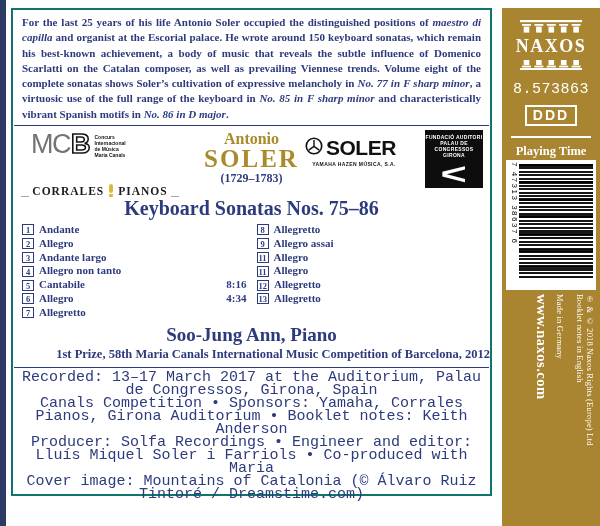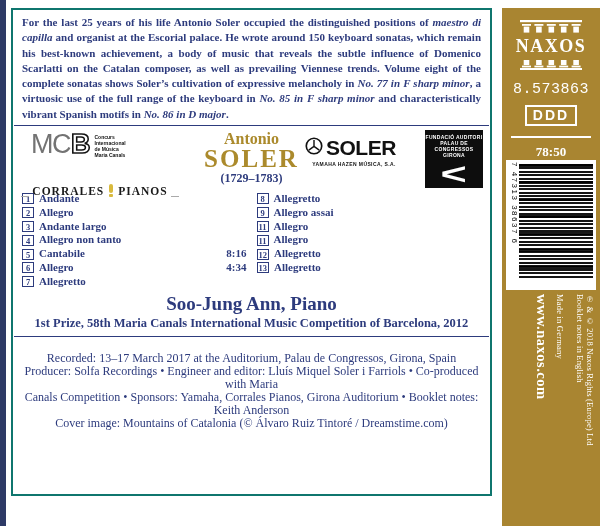--- a/index.html
+++ b/index.html
@@ -61,24 +61,24 @@
   .trow.gold{color:#ab8a2c;}
   .trow.navy{color:#2d3b7d;}
   .trow-title{padding-left:17px;}
   .ttime{margin-left:auto;padding-left:4px;}
   .numbox{flex:none;min-width:12px;height:11px;padding:0 1px;border:1px solid #2d3b7d;
           color:#2d3b7d;font-size:8.5px;line-height:10px;text-align:center;margin-right:5px;
           align-self:center;font-weight:bold;}
 
   .performer{text-align:center;color:#2d3b7d;font-size:19px;font-weight:bold;
              line-height:22px;margin-top:4px;}
-  .prize{text-align:center;color:#2d3b7d;font-size:12.5px;font-weight:bold;
+  .prize{text-align:right;color:#2d3b7d;font-size:12.5px;font-weight:bold;
          line-height:15px;margin-top:1px;}
   .divider2{margin-top:5px;}
-  .credits{text-align:center;color:#2d3b7d;font-size:12px;line-height:13px;margin-top:15px;}
+  .credits{text-align:center;color:#2d3b7d;font-size:15px;line-height:13px;margin-top:3px;font-family:Liberation Mono, monospace;}
 
   .gold{position:absolute;left:502px;top:8px;width:98px;height:526px;background:#a98531;}
   .naxos{margin-top:11px;text-align:center;color:#fff;}
   .naxos-name{font-size:18px;font-weight:bold;letter-spacing:1.5px;line-height:19px;}
   .catalog{text-align:center;color:#fff;font-family:Liberation Mono, monospace;
            font-size:15px;margin-top:7px;letter-spacing:0.5px;}
   .ddd{width:fit-content;margin:7px auto 0;border:2px solid #fff;color:#fff;
        font-family:"Liberation Sans",sans-serif;font-weight:bold;font-size:14px;
        letter-spacing:2px;padding:0 6px;line-height:17px;}
   .gold-hr{width:80px;border-top:2px solid #fff;margin:10px auto 6px;}
@@ -155,20 +155,21 @@
     <div class="girona">
       <div class="girona-lines">
           <div>FUNDACIÓ AUDITORI</div>
           <div>PALAU DE CONGRESSOS</div>
           <div>GIRONA</div>
         </div>
       <div><span class="girona-glyph">&lt;</span></div>
     </div>
   </div>
 
+  <h1 class="title">Keyboard Sonatas Nos. 75–86</h1>
 
   <div class="tracks">
     <div class="tcol">
         <div class="trow gold trow-title">
           <span class="ttext">Sonata No. 75 in F major</span>
           <span class="ttime">8:45</span>
         </div>
         <div class="trow navy">
           <span class="numbox">1</span>
           <span class="mname">Andante</span>
@@ -278,22 +279,22 @@
       </div>
   </div>
 
   <div class="performer">Soo-Jung Ann, Piano</div>
   <div class="prize">1st Prize, 58th Maria Canals International Music Competition of Barcelona, 2012</div>
 
   <div class="divider divider2"></div>
 
   <div class="credits">
       <div>Recorded: 13–17 March 2017 at the Auditorium, Palau de Congressos, Girona, Spain</div>
+      <div>Canals Competition • Sponsors: Yamaha, Corrales Pianos, Girona Auditorium • Booklet notes: Keith Anderson</div>
       <div>Producer: Solfa Recordings • Engineer and editor: Lluís Miquel Soler i Farriols • Co-produced with Maria</div>
-      <div>Canals Competition • Sponsors: Yamaha, Corrales Pianos, Girona Auditorium • Booklet notes: Keith Anderson</div>
       <div>Cover image: Mountains of Catalonia (© Álvaro Ruiz Tintoré / Dreamstime.com)</div>
     </div>
 </div>
 
 <div class="gold">
   <div class="naxos">
     <div>
       <svg width="64" height="13" viewBox="0 0 64 13">
         <rect x="1" y="0" width="62" height="2.2" fill="#fff"></rect>
         <g fill="#fff">
@@ -325,20 +326,21 @@
           <rect x="54.3" y="0" width="5.6" height="5"></rect>
             <rect x="52.6" y="5.6" width="9" height="1.8"></rect>
         </g>
         <rect x="1" y="8" width="62" height="2" fill="#fff"></rect>
       </svg>
     </div>
   </div>
   <div class="catalog">8.573863</div>
   <div class="ddd">DDD</div>
   <div class="gold-hr"></div>
+  <div class="pt-label">Playing Time</div>
   <div class="pt-time">78:50</div>
 
   <div class="barcode">
     <div class="bars"></div>
     <div class="bc-digits">7 47313 38637 6</div>
   </div>
 
   <div class="spine">
     <div class="spine-line">℗ &amp; © 2018 Naxos Rights (Europe) Ltd</div>
     <div class="spine-line">Booklet notes in English</div>

